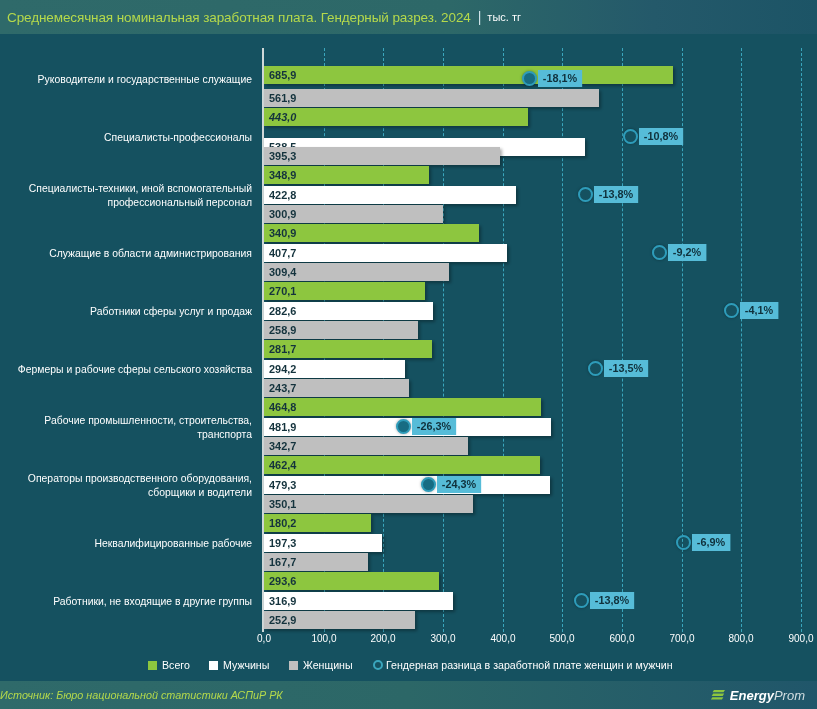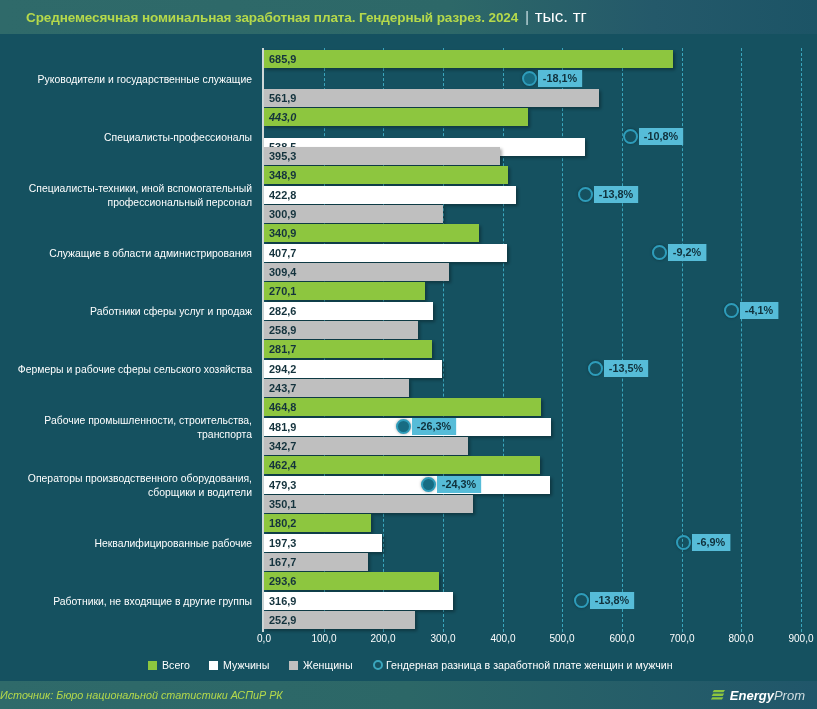--- a/index.html
+++ b/index.html
@@ -16,29 +16,29 @@
   }
 
   
   #header {
     position: absolute; left: 0; top: 0;
     width: 817px; height: 34px;
     background: linear-gradient(to right, #2f6a6a 0%, #2d6868 55%, #24596a 80%, #1c5466 100%);
     display: flex; align-items: center;
   }
   #header .title-main {
-    font-size: 13.5px; font-weight: bold; color: #b5d94b;
-    padding-left: 26px; letter-spacing: -0.1px; white-space: nowrap;
+    font-size: 13.5px; font-weight: normal; color: #b5d94b;
+    padding-left: 7px; letter-spacing: -0.1px; white-space: nowrap;
   }
   #header .title-sep {
     color: #cfe3e8; font-size: 14px; font-weight: 300;
     margin: 0 6px 0 7px;
   }
   #header .title-sub {
-    font-size: 17px; color: #ffffff; white-space: nowrap;
+    font-size: 11px; color: #ffffff; white-space: nowrap;
   }
 
   
   #plot {
     position: absolute;
     left: 0; top: 40px;
     width: 817px; height: 600px;
   }
   .axis-line {
     position: absolute;
@@ -171,21 +171,21 @@
         <div class="gridline" style="left: 562.25px;"></div>
         <div class="gridline" style="left: 621.9px;"></div>
         <div class="gridline" style="left: 681.55px;"></div>
         <div class="gridline" style="left: 741.2px;"></div>
         <div class="gridline" style="left: 800.85px;"></div>
       </div>
     <div class="axis-line"></div>
     <div id="rows">
         <div class="row" style="top: 10px; height: 58px;">
           <div class="cat-label" style="top: 0px; height: 57px; display: flex; align-items: center; justify-content: flex-end;">Руководители и государственные служащие</div>
-          <div class="bar total" style="top: 0px; width: 409.139px;">
+          <div class="bar total" style="top: 16px; width: 409.139px;">
             <span class="bar-value">685,9</span>
           </div>
           <div class="bar women" style="top: 39px; width: 335.173px;">
             <span class="bar-value">561,9</span>
           </div>
           <div class="marker on-bar" style="left: 521.5px; top: 21px;"></div>
           <div class="pct-label" style="left: 538px; top: 20px;">-18,1%</div>
         </div>
         <div class="row" style="top: 68px; height: 58px;">
           <div class="cat-label" style="top: 0px; height: 57px; display: flex; align-items: center; justify-content: flex-end;">Специалисты-профессионалы</div>
@@ -196,21 +196,21 @@
             <span class="bar-value">538,5</span>
           </div>
           <div class="bar women" style="top: 39px; width: 235.796px;">
             <span class="bar-value">395,3</span>
           </div>
           <div class="marker" style="left: 622.5px; top: 21px;"></div>
           <div class="pct-label" style="left: 639px; top: 20px;">-10,8%</div>
         </div>
         <div class="row" style="top: 126px; height: 58px;">
           <div class="cat-label" style="top: 0px; height: 57px; display: flex; align-items: center; justify-content: flex-end;">Специалисты-техники, иной вспомогательный профессиональный персонал</div>
-          <div class="bar total" style="top: 0px; width: 244px;">
+          <div class="bar total" style="top: 0px; width: 165px;">
             <span class="bar-value">348,9</span>
           </div>
           <div class="bar men" style="top: 19.5px; width: 252.2px;">
             <span class="bar-value">422,8</span>
           </div>
           <div class="bar women" style="top: 39px; width: 179.487px;">
             <span class="bar-value">300,9</span>
           </div>
           <div class="marker" style="left: 577.5px; top: 21px;"></div>
           <div class="pct-label" style="left: 594px; top: 20px;">-13,8%</div>
@@ -241,21 +241,21 @@
             <span class="bar-value">258,9</span>
           </div>
           <div class="marker" style="left: 723.5px; top: 21px;"></div>
           <div class="pct-label" style="left: 740px; top: 20px;">-4,1%</div>
         </div>
         <div class="row" style="top: 300px; height: 58px;">
           <div class="cat-label" style="top: 0px; height: 57px; display: flex; align-items: center; justify-content: flex-end;">Фермеры и рабочие сферы сельского хозяйства</div>
           <div class="bar total" style="top: 0px; width: 168.034px;">
             <span class="bar-value">281,7</span>
           </div>
-          <div class="bar men" style="top: 19.5px; width: 178px;">
+          <div class="bar men" style="top: 19.5px; width: 141px;">
             <span class="bar-value">294,2</span>
           </div>
           <div class="bar women" style="top: 39px; width: 145.367px;">
             <span class="bar-value">243,7</span>
           </div>
           <div class="marker" style="left: 587.5px; top: 21px;"></div>
           <div class="pct-label" style="left: 604px; top: 20px;">-13,5%</div>
         </div>
         <div class="row" style="top: 358px; height: 58px;">
           <div class="cat-label" style="top: 0px; height: 57px; display: flex; align-items: center; justify-content: flex-end;">Рабочие промышленности, строительства, транспорта</div>

